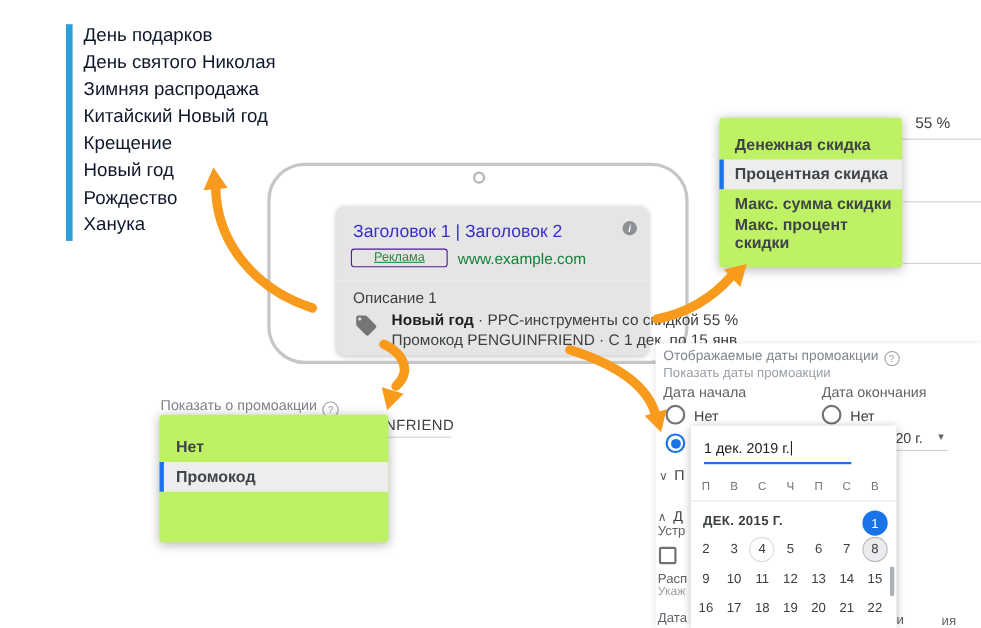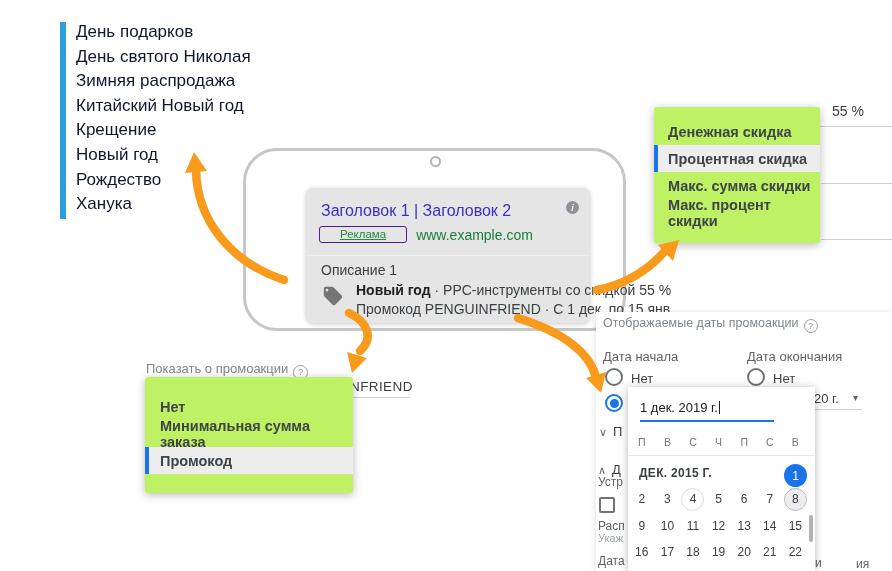--- a/index.html
+++ b/index.html
@@ -119,28 +119,28 @@
     <div class="menu-item">Макс. процент скидки</div>
   </div>
 
   <div class="abs fld-label" style="left:146px;top:361px;">
     <span>Показать о промоакции</span><span class="help">?</span>
   </div>
   <div class="abs" style="left:350px;top:379px;font-size:13.5px;color:#3c4043;letter-spacing:.4px;">NFRIEND</div>
   <div class="abs fline" style="left:350px;top:397px;width:60px;"></div>
   <div class="abs menu" style="left:145px;top:377px;width:208px;height:116px;padding-top:16px;box-sizing:border-box;">
     <div class="menu-item" style="padding-left:15px;">Нет</div>
-    <div class="menu-item" style="padding-left:15px;">Минимальная сумма заказа</div>
     <div class="menu-item sel" style="padding-left:15px;">Промокод</div>
   </div>
 
   <div class="abs dates-panel">
     <div class="abs fld-label" style="left:7px;top:4px;font-size:12.5px;">
       <span>Отображаемые даты промоакции</span><span class="help" style="width:12px;height:12px;">?</span>
     </div>
+    <div class="abs sub" style="left:7px;top:20px;">Показать даты промоакции</div>
     <div class="abs col-label" style="left:7px;top:37px;">Дата начала</div>
     <div class="abs col-label" style="left:151px;top:37px;">Дата окончания</div>
 
     <div class="abs radio" style="left:9px;top:56px;"></div>
     <div class="abs radio-label" style="left:35px;top:59px;">Нет</div>
     <div class="abs radio" style="left:151px;top:56px;"></div>
     <div class="abs radio-label" style="left:177px;top:59px;">Нет</div>
     <div class="abs radio on" style="left:9px;top:82px;"></div>
 
     <div class="abs radio-label" style="left:218px;top:79px;">20 г.</div>

